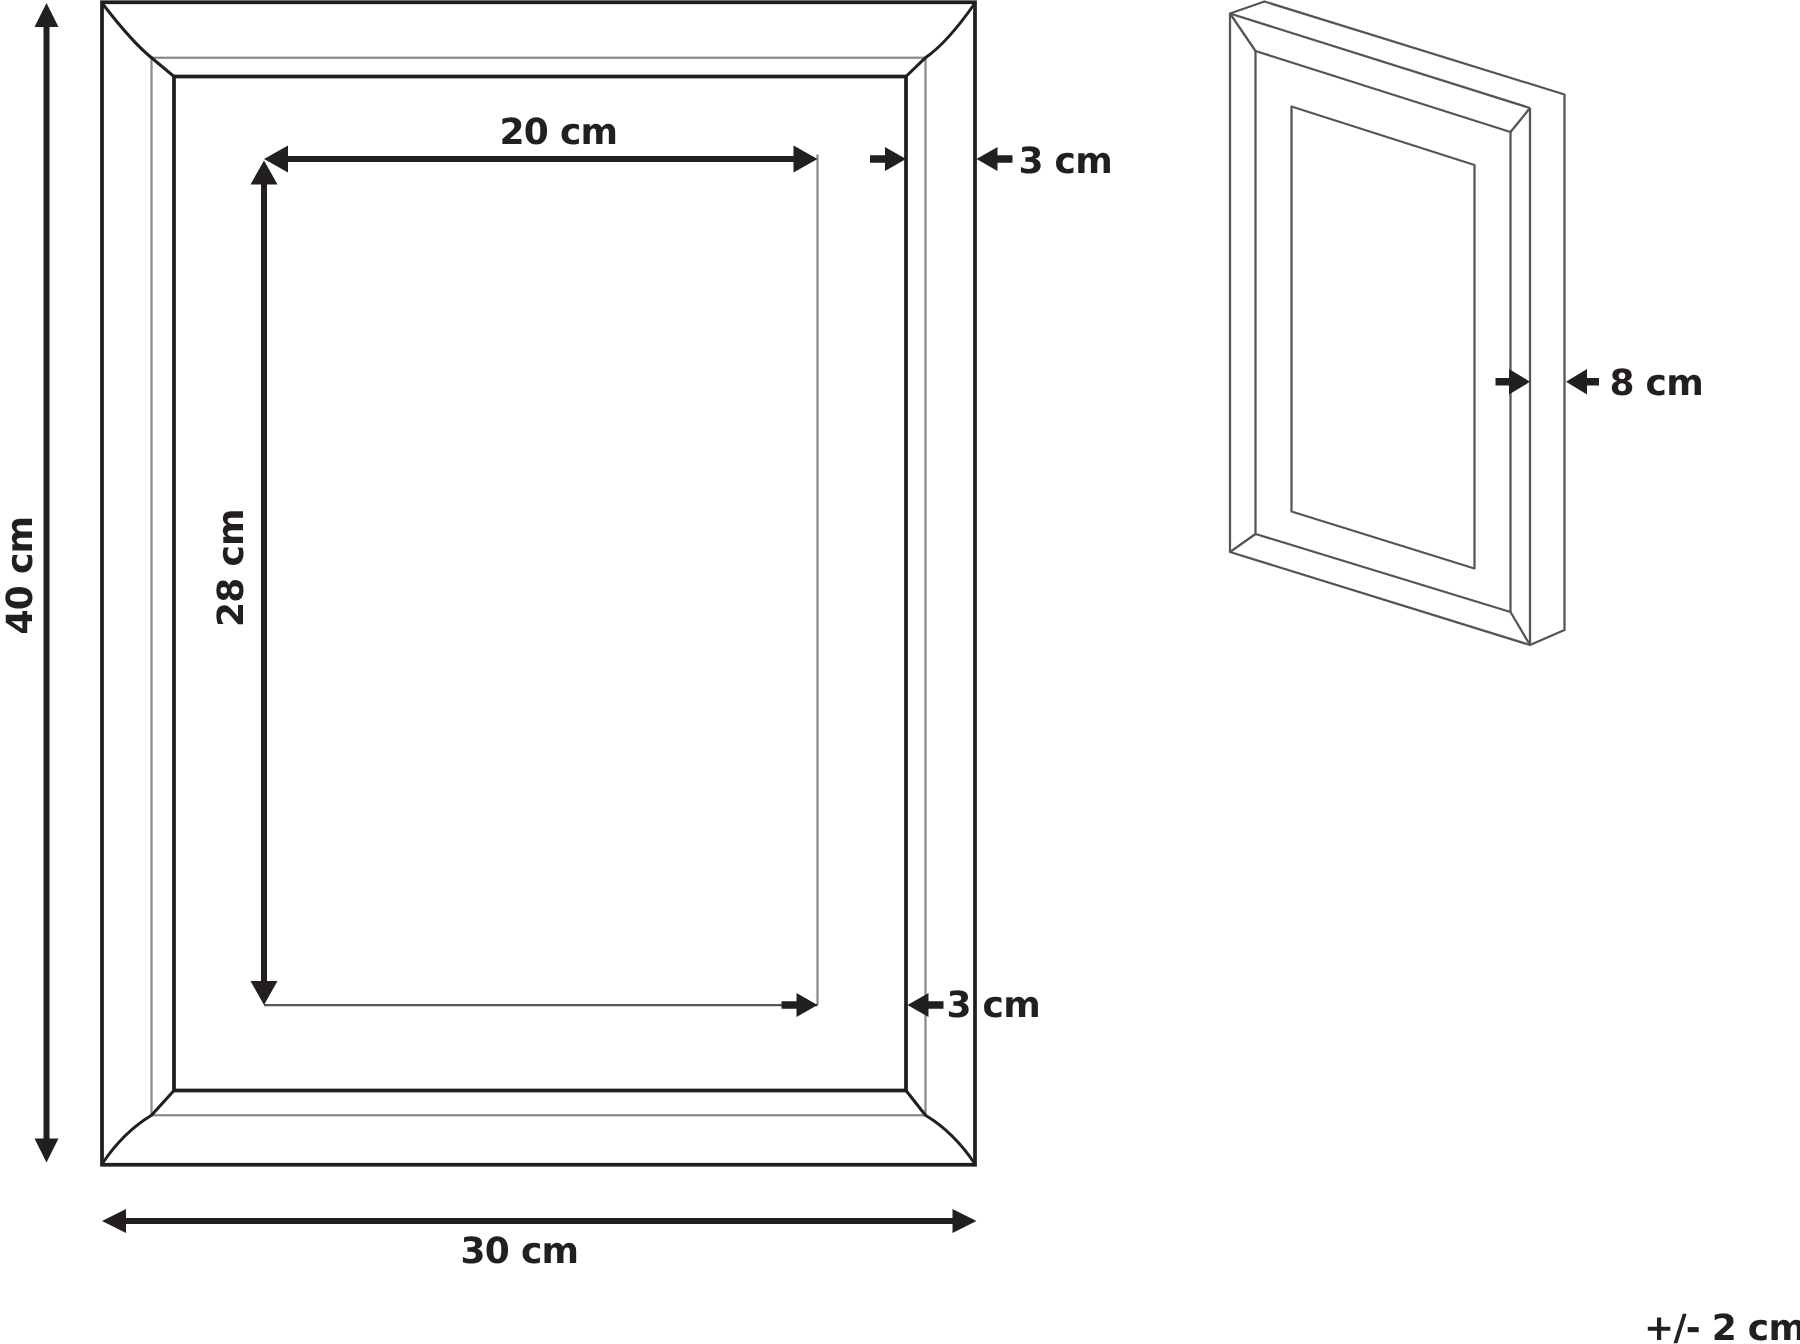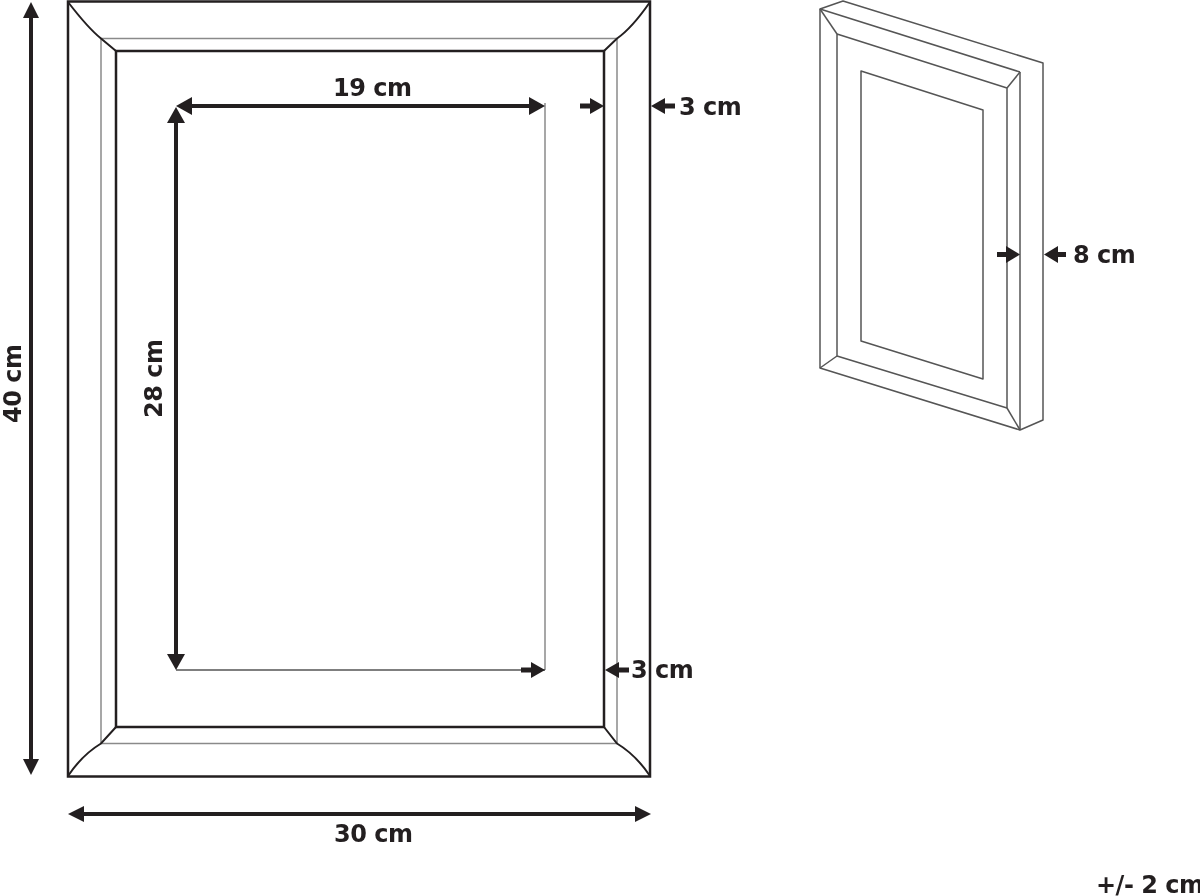--- a/index.html
+++ b/index.html
@@ -97,19 +97,19 @@
 
   <g fill="#231f20">
     <rect x="997" y="252" width="10" height="5"></rect>
     <polygon points="1020,254.5 1006,246 1006,263"></polygon>
     <polygon points="1044,254.5 1058,246 1058,263"></polygon>
     <rect x="1056" y="252" width="10" height="5"></rect>
   </g>
 </svg>
 
 <div class="lbl vert" style="left:1px; top:423px;">40 cm</div>
-<div class="lbl" style="left:334px; top:822px;">30 cm</div>
-<div class="lbl" style="left:333px; top:76px;">19 cm</div>
+<div class="lbl" style="left:307px; top:822px;">30 cm</div>
+<div class="lbl" style="left:333px; top:76px;">20 cm</div>
 <div class="lbl vert" style="left:142px; top:418px;">28 cm</div>
 <div class="lbl" style="left:679px; top:95px;">3 cm</div>
 <div class="lbl" style="left:631px; top:658px;">3 cm</div>
 <div class="lbl" style="left:1073px; top:243px;">8 cm</div>
 <div class="lbl" style="left:1096px; top:873px;">+/- 2 cm</div>
 
 </body></html>

